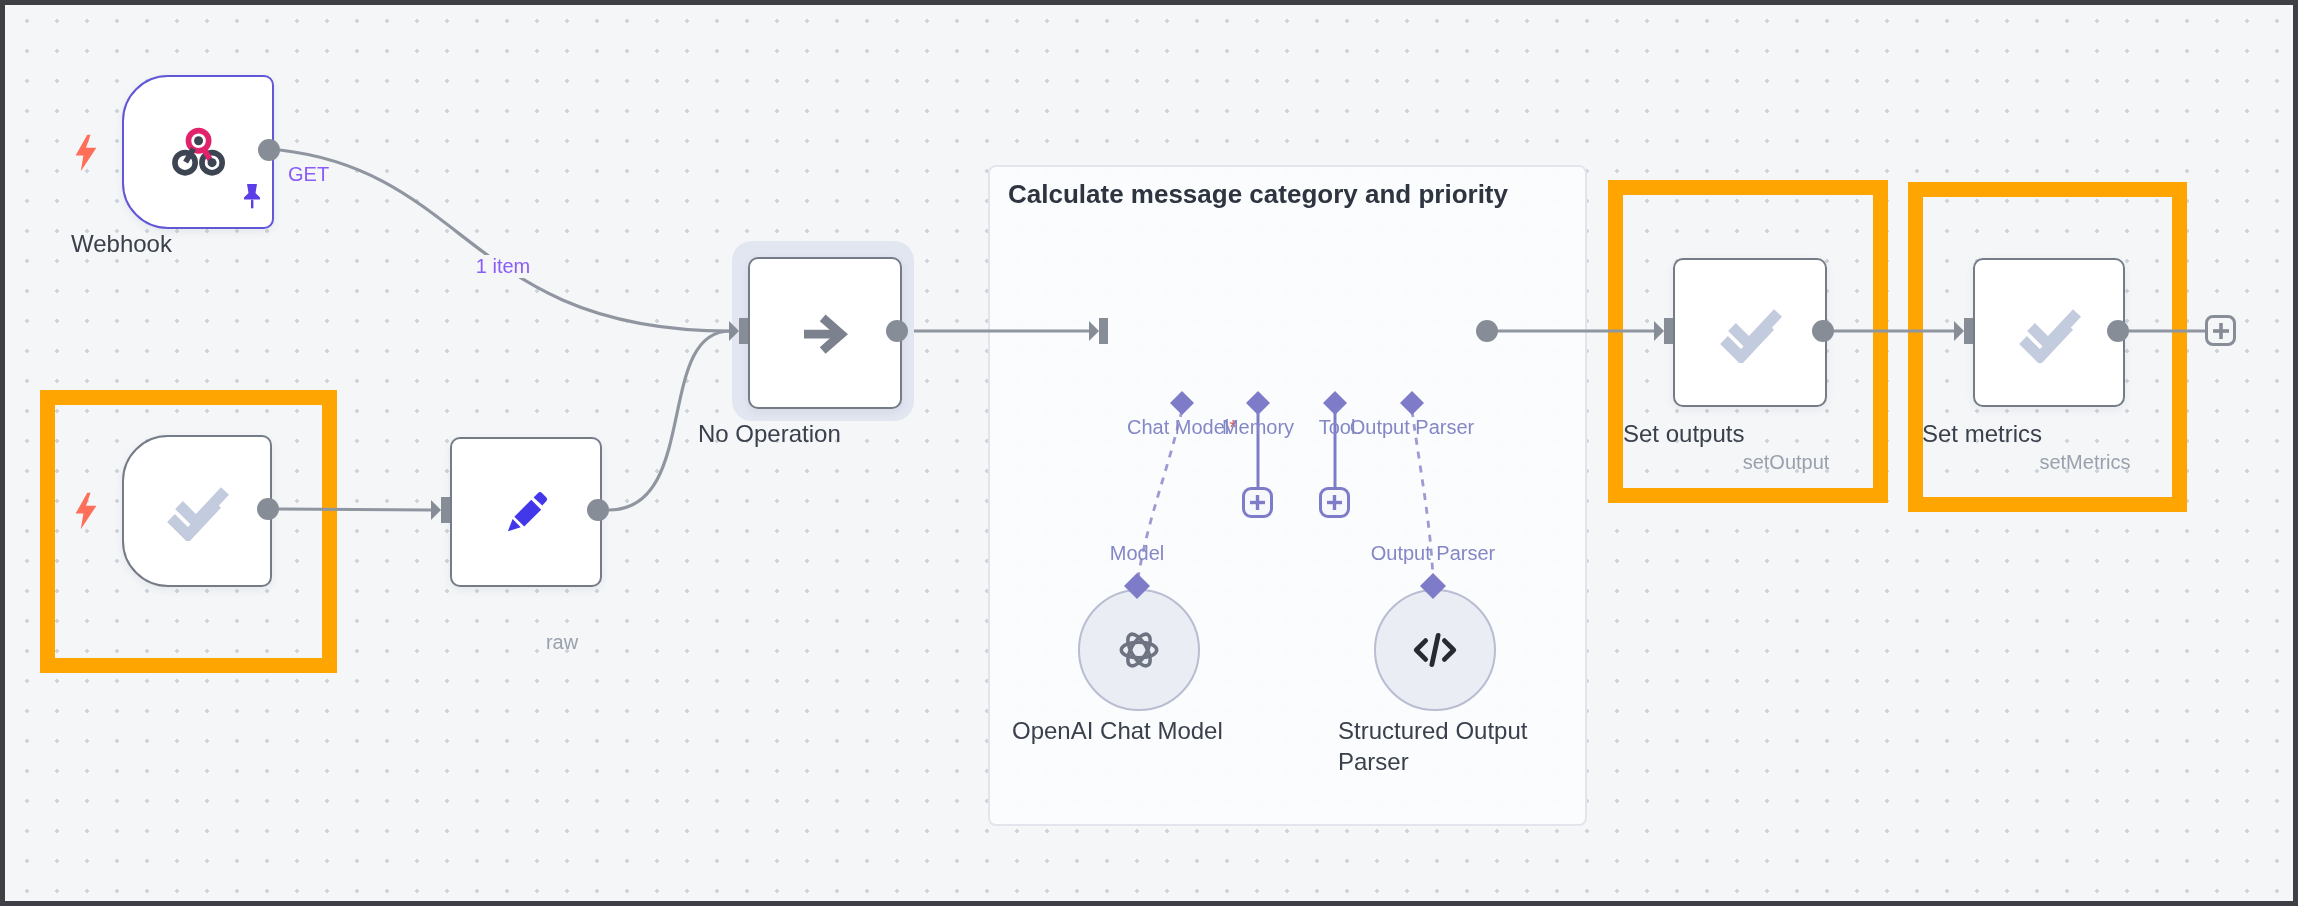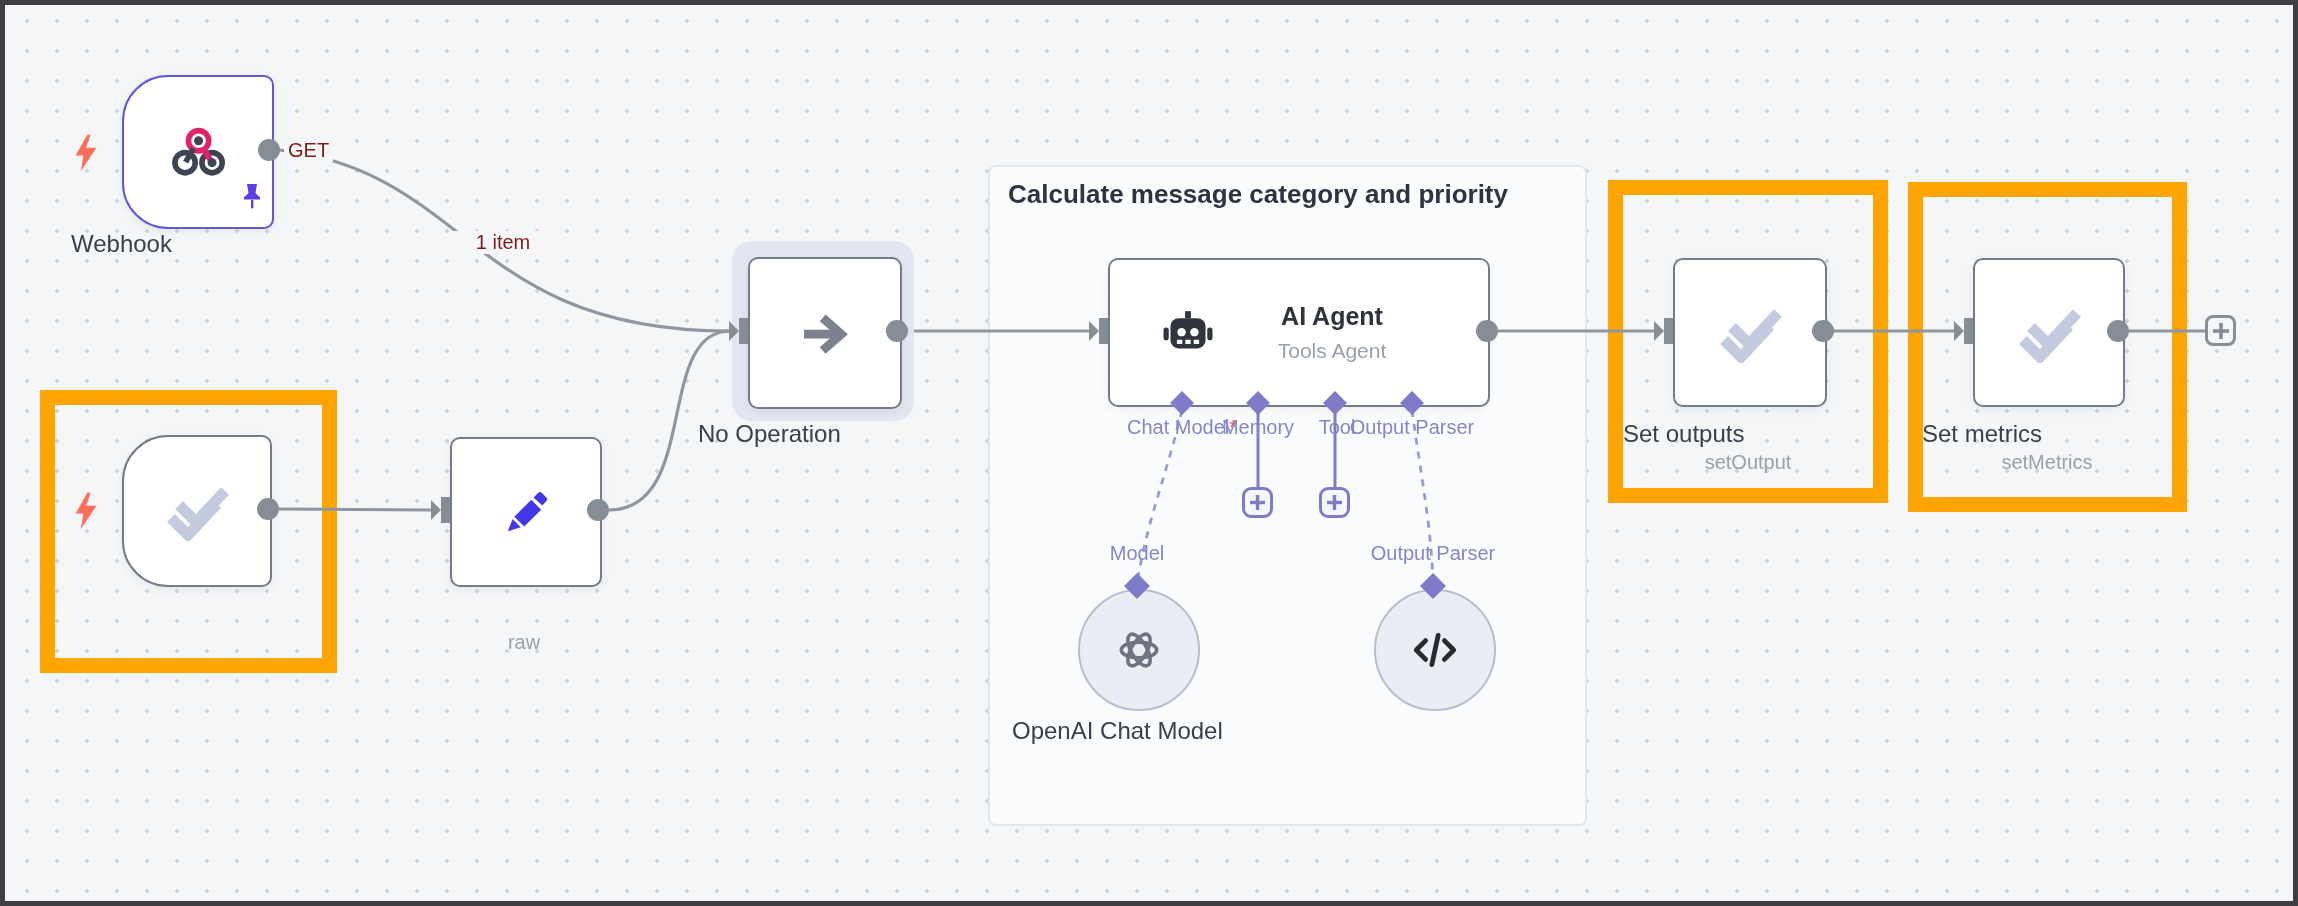--- a/index.html
+++ b/index.html
@@ -17,22 +17,22 @@
   .group-title{position:absolute;left:18px;top:12px;font-size:26px;font-weight:700;color:#2e3440;}
   .orange-frame{position:absolute;border:15px solid #ffa502;z-index:2;box-sizing:border-box;}
   svg.edges{position:absolute;left:0;top:0;z-index:3;}
   .node{position:absolute;background:#ffffff;border:2.5px solid #757c87;border-radius:10px;
     box-shadow:0 3px 8px rgba(68,74,92,0.08);z-index:4;}
   .trigger{border-radius:46px 10px 10px 46px;}
   .icon-center{position:absolute;inset:0;display:flex;align-items:center;justify-content:center;}
   .halo{position:absolute;left:732px;top:241px;width:182px;height:180px;background:#e2e6f1;border-radius:20px;z-index:3;}
   svg.overlay{position:absolute;left:0;top:0;z-index:6;}
   .node-label{position:absolute;text-align:left;font-size:24px;font-weight:500;color:#3a404c;line-height:1.28;z-index:5;}
-  .node-sub{position:absolute;text-align:center;font-size:20px;color:#9aa1ad;z-index:5;}
-  .edge-label{position:absolute;font-size:20px;color:#7f1d1d;background:#f4f6f8;padding:0 4px;z-index:5;}
+  .node-sub{position:absolute;text-align:center;font-size:20px;color:#9aa1ad;z-index:5;padding-left:38px;}
+  .edge-label{position:absolute;font-size:20px;color:#8b5cf6;background:#f4f6f8;padding:0 4px;z-index:5;margin-top:24px;}
   .port-label{position:absolute;transform:translateX(-50%);font-size:20px;color:#8487c6;white-space:nowrap;z-index:5;}
   .req{color:#e25855;}
   .sub-circle{position:absolute;width:118px;height:118px;border-radius:50%;background:#ebedf4;
     border:2px solid #b8bdd1;z-index:4;display:flex;align-items:center;justify-content:center;}
   .plus-btn{position:absolute;width:31px;height:31px;box-sizing:border-box;border-radius:9px;
     display:flex;align-items:center;justify-content:center;z-index:7;background:#f7f8fb;}
   .plus-purple{border:3px solid #7e7cc8;}
   .plus-gray{border:3px solid #878e98;border-radius:8px;}
   .agent-body{display:flex;align-items:center;height:100%;padding-left:48px;}
   .agent-text{flex:1;text-align:center;padding-right:42px;}
@@ -136,41 +136,20 @@
       <svg width="58" height="56" viewBox="0 0 48 48">
         <g stroke="#7b828e" stroke-width="7.5" fill="none">
           <path d="M6 25 H34"></path>
           <path d="M22 11 L38 25 L22 39"></path>
         </g>
       </svg>
     </div>
   </div>
   <div class="node-label" style="left:698px;top:419px;width:250px;">No Operation</div>
 
-  <div class="node" style="left:1108px;top:258px;width:378px;height:145px;">
-    <div class="agent-body">
-      <div class="agent-icon">
-        <svg width="60" height="56" viewBox="0 0 48 48">
-          <rect x="21.5" y="7" width="5" height="6" fill="#2f343d"></rect>
-          <rect x="9" y="13" width="30" height="26" rx="7" fill="#2f343d"></rect>
-          <rect x="3" y="21" width="4.5" height="11" rx="2.2" fill="#2f343d"></rect>
-          <rect x="40.5" y="21" width="4.5" height="11" rx="2.2" fill="#2f343d"></rect>
-          <circle cx="18.5" cy="25" r="3.6" fill="#ffffff"></circle>
-          <circle cx="29.5" cy="25" r="3.6" fill="#ffffff"></circle>
-          <rect x="14.5" y="31.5" width="4.6" height="3.6" fill="#ffffff"></rect>
-          <rect x="21.7" y="31.5" width="4.6" height="3.6" fill="#ffffff"></rect>
-          <rect x="28.9" y="31.5" width="4.6" height="3.6" fill="#ffffff"></rect>
-        </svg>
-      </div>
-      <div class="agent-text">
-        <div class="agent-title">AI Agent</div>
-        <div class="agent-sub">Tools Agent</div>
-      </div>
-    </div>
-  </div>
 
   <div class="port-label" style="left:1182px;top:416px;">
     <span>Chat Model</span><span class="req">*</span>
   </div>
   <div class="port-label" style="left:1258px;top:416px;">
     <span>Memory</span><span class="req"></span>
   </div>
   <div class="port-label" style="left:1337px;top:416px;">
     <span>Tool</span><span class="req"></span>
   </div>
@@ -214,20 +193,21 @@
 
   <div class="sub-circle" style="left:1374px;top:589px;">
     <svg width="50" height="50" viewBox="0 0 48 48">
       <g fill="none" stroke="#262b33" stroke-width="4.6" stroke-linecap="round" stroke-linejoin="round">
         <path d="M15 15 L6 24 L15 33"></path>
         <path d="M33 15 L42 24 L33 33"></path>
         <path d="M27 10 L21 38"></path>
       </g>
     </svg>
   </div>
+  <div class="node-label" style="left:1338px;top:716px;width:190px;">Structured Output Parser</div>
 
   <div class="node" style="left:1673px;top:258px;width:150px;height:145px;">
     <div class="icon-center">
       <svg width="64" height="60" viewBox="0 0 64 60">
         <path d="M14 24 L31 41 L60 10" stroke="#c3cbde" stroke-width="11" fill="none"></path>
         <path d="M6 37 L23 54 L52 23" stroke="#c3cbde" stroke-width="11" fill="none"></path>
       </svg>
     </div>
   </div>
   <div class="node-label" style="left:1623px;top:419px;width:250px;">Set outputs</div>

